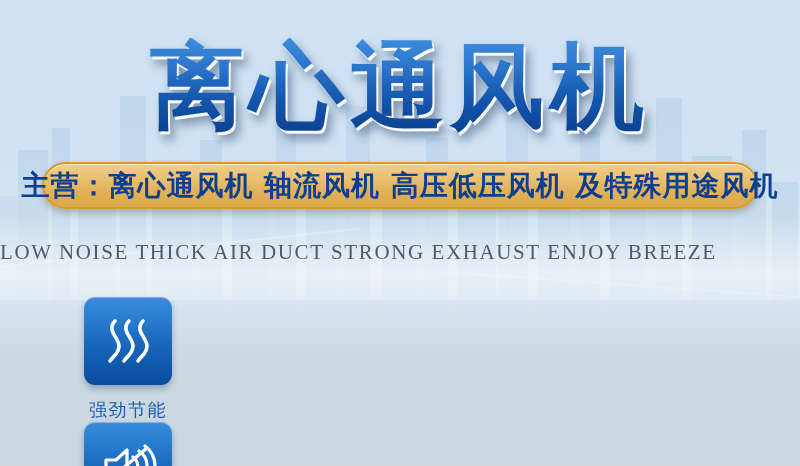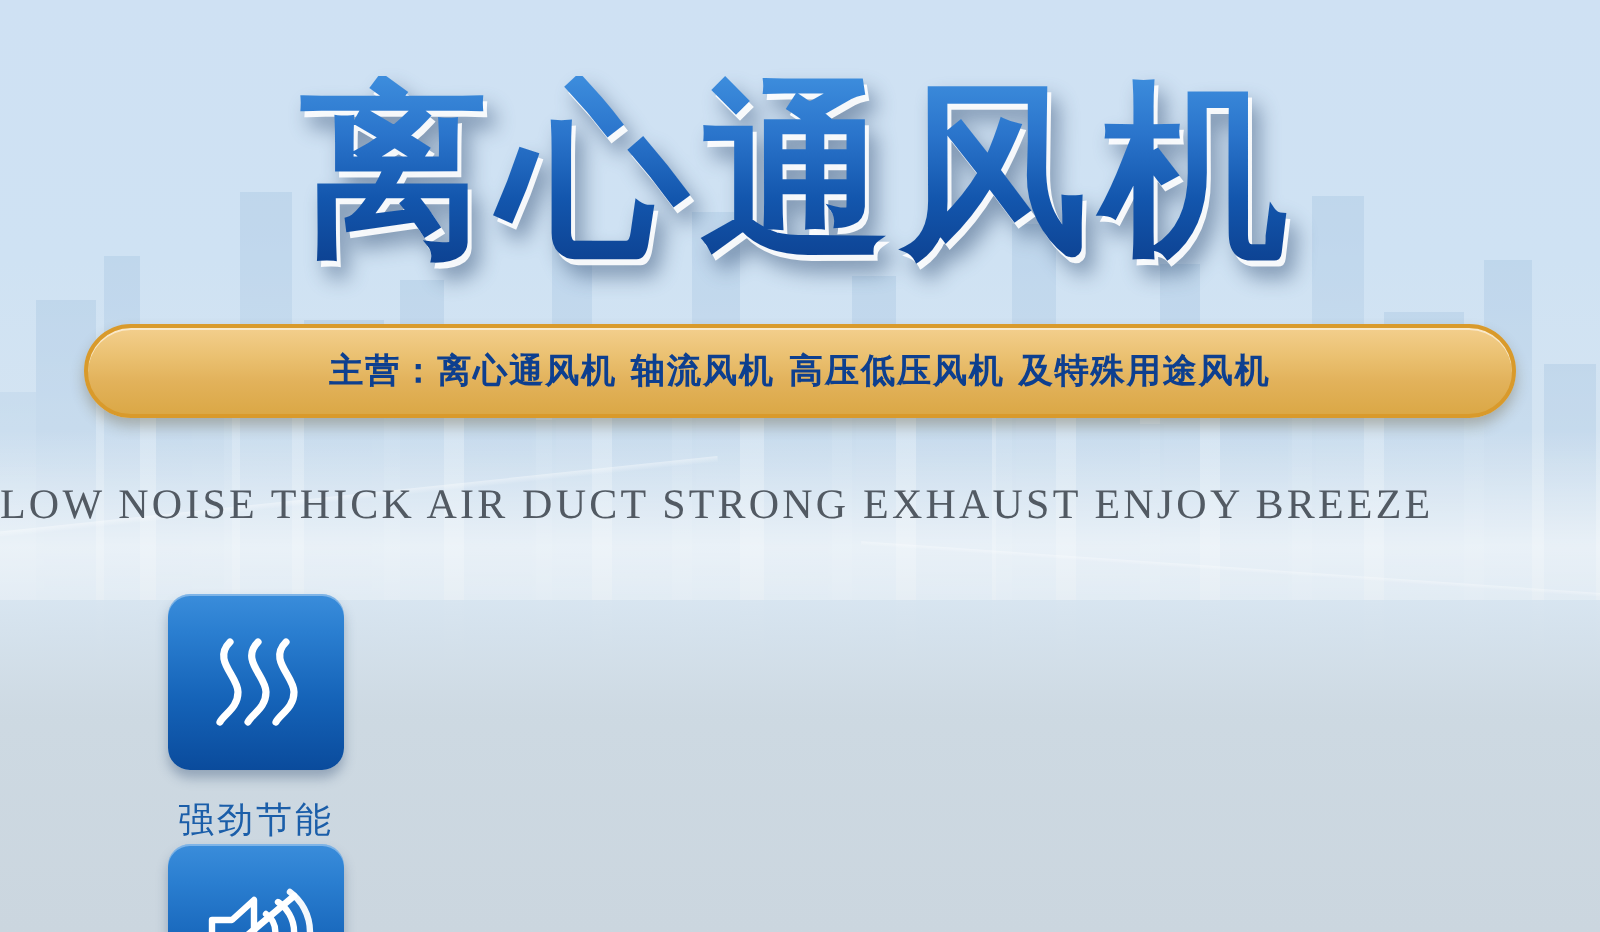--- a/index.html
+++ b/index.html
@@ -88,21 +88,21 @@
     border: 2px solid #d99a2b;
     background: linear-gradient(180deg, #f3cf8d 0%, #eac070 34%, #e2b25b 62%, #dba846 100%);
     box-shadow: 0 4px 7px rgba(90,70,30,.32), inset 0 1px 0 rgba(255,255,255,.55);
     display: flex;
     align-items: center;
     justify-content: center;
     z-index: 7;
   }
   .gold-banner-text {
     font-family: "DejaVu Sans", "Liberation Sans", sans-serif;
-    font-size: 17px;
+    font-size: 28px;
     font-weight: 700;
     color: #0d3f8f;
     letter-spacing: 1px;
     white-space: nowrap;
   }
 
   
   .tagline {
     position: absolute;
     left: 0;

